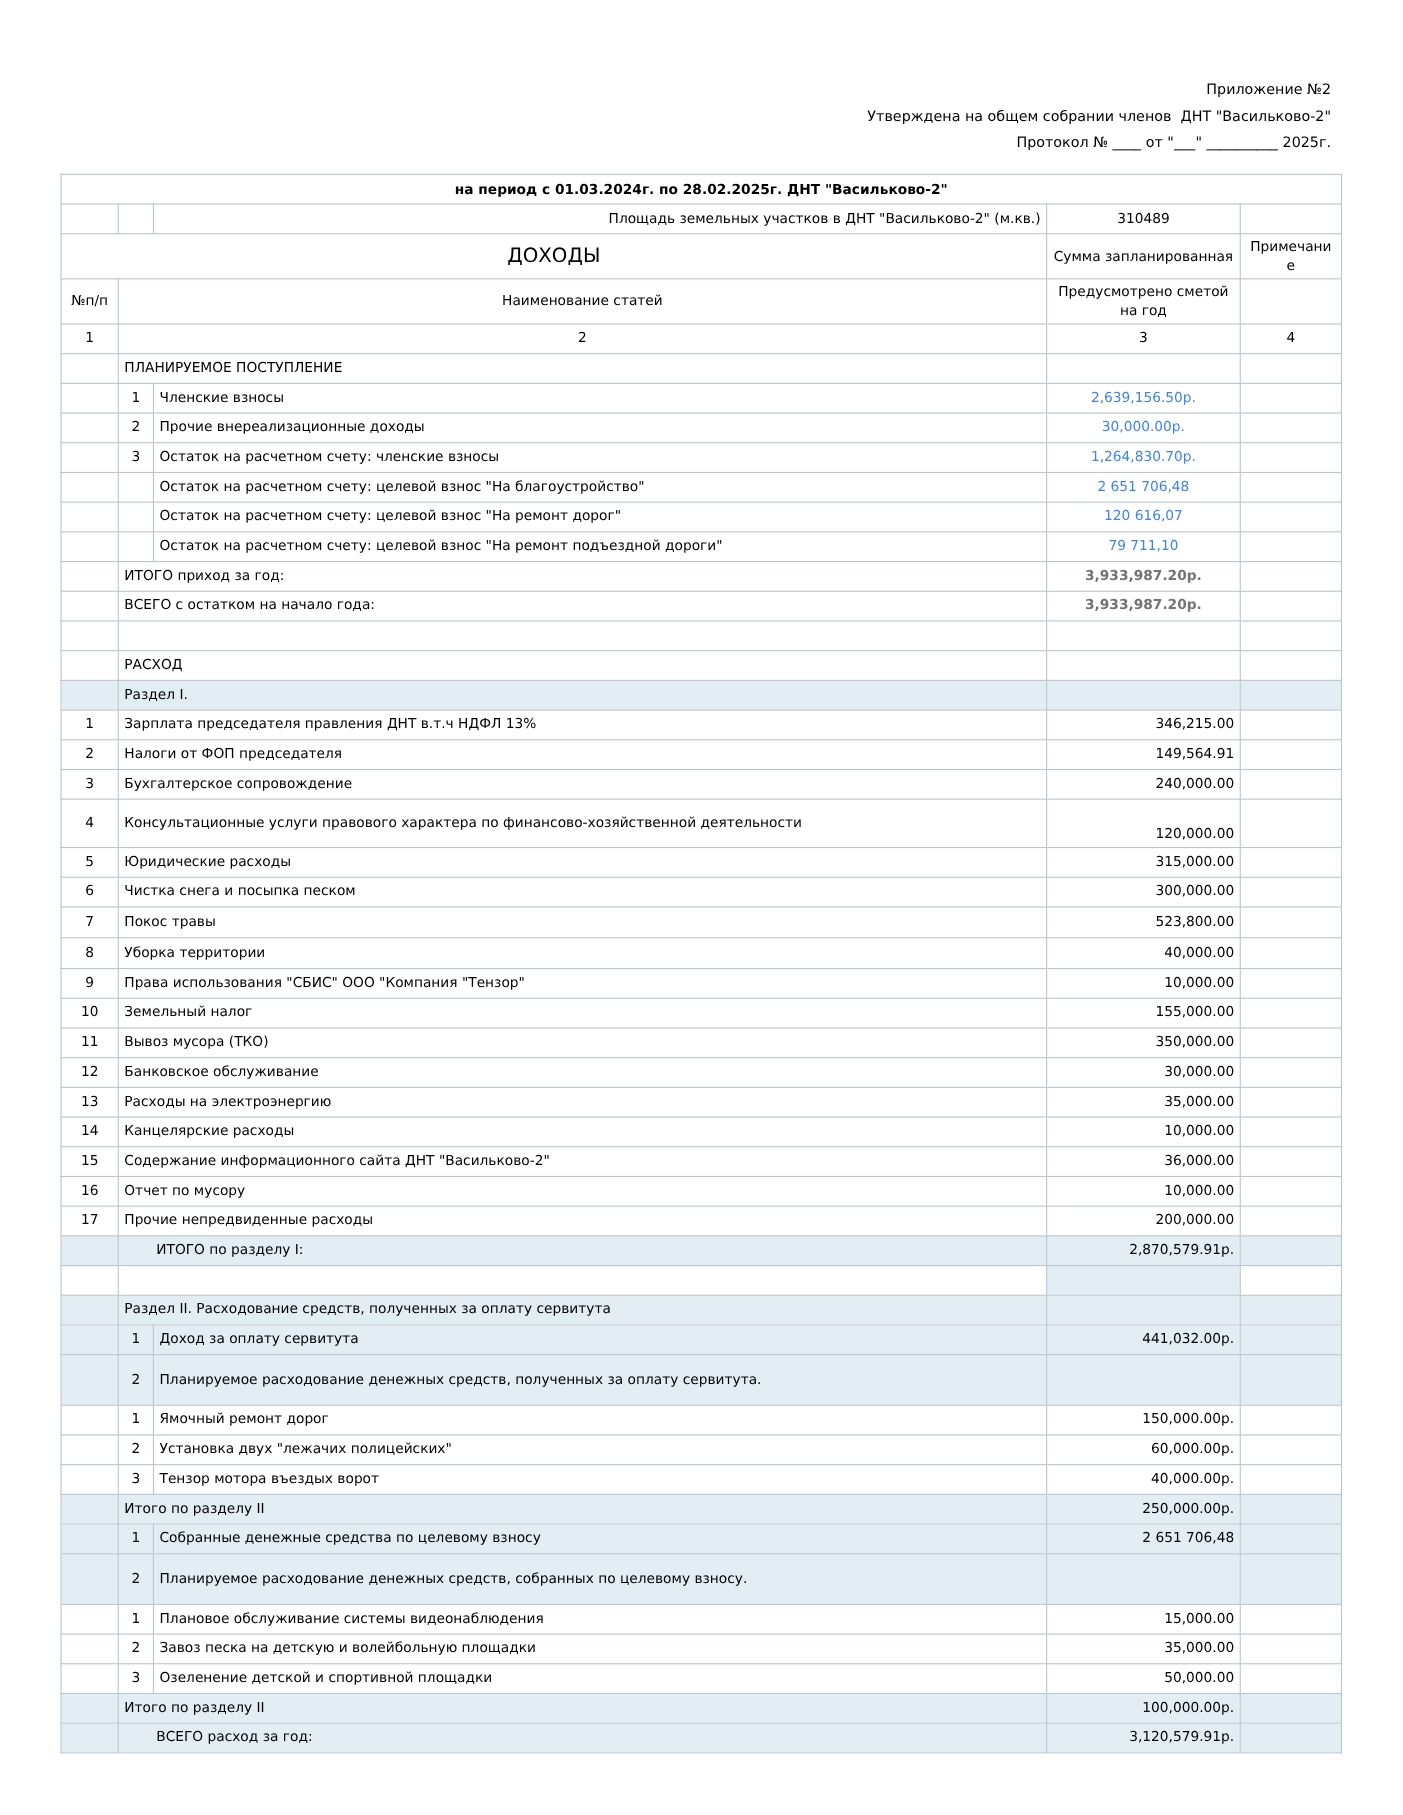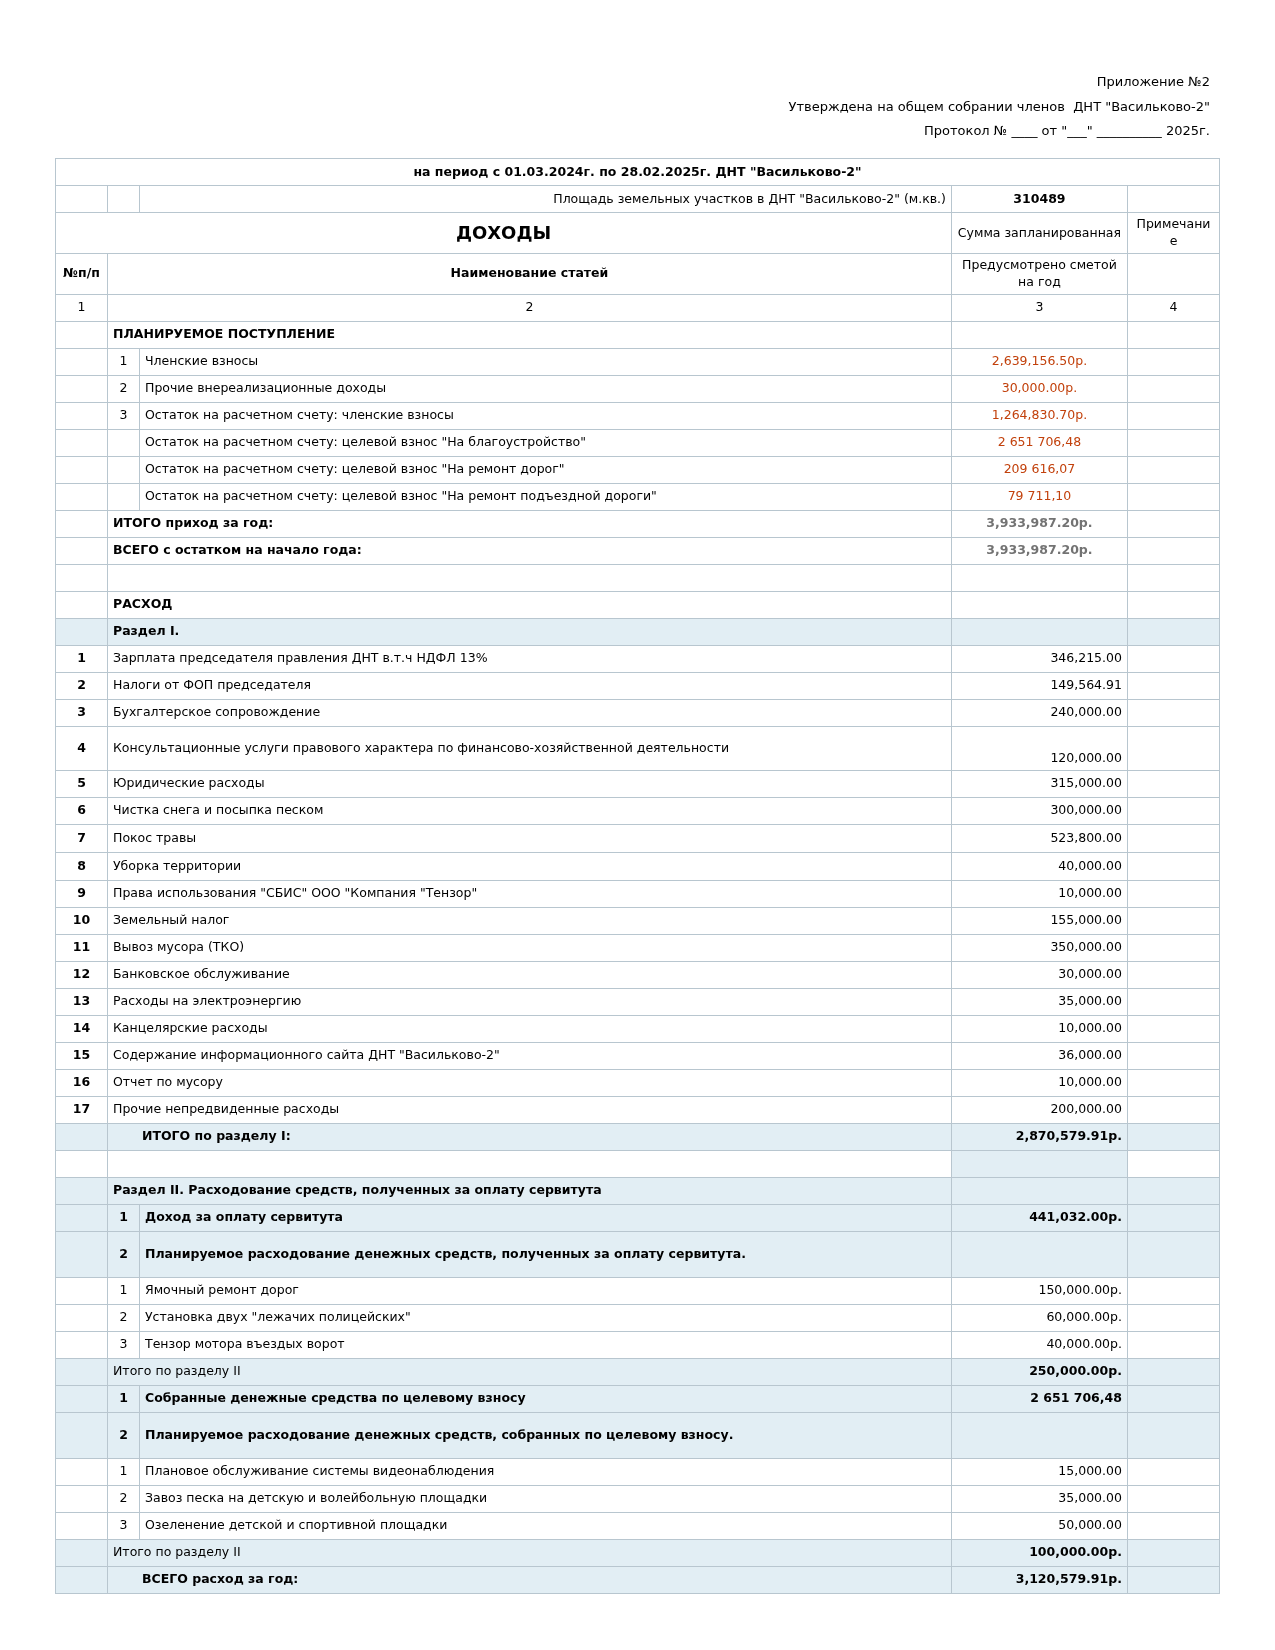--- a/index.html
+++ b/index.html
@@ -46,24 +46,24 @@
     height: 20px;
     overflow: hidden;
     word-wrap: break-word;
   }
   .c-num   { width: 52px;  text-align: center; }
   .c-sub   { width: 32px;  text-align: center; }
   .c-name  { }
   .c-sum   { width: 176px; text-align: right; }
   .c-note  { width: 92px;  text-align: center; }
 
-  .b { font-weight: bold; }
+  .b { font-weight: normal; }
   .center { text-align: center; }
   .right { text-align: right; }
-  .red { color: #c2410c; }
+  .red { color: #3b82f6; }
   .redb { color: #737373; font-weight: bold; margin-top: 24px; }
   .fill { background: #e2eef4; margin-left: 40px; }
   .tall { height: 30px; }
   .title-row td { text-align: center; font-weight: bold; font-size: 13px; padding: 5px; }
   .small { font-size: 12px; }
   .empty-row td { height: 18px; }
 </style>
 </head>
 <body>
 
@@ -144,21 +144,21 @@
         <td></td>
         <td class="center"></td>
         <td>Остаток на расчетном счету: целевой взнос "На благоустройство"</td>
         <td class="center red">2 651 706,48</td>
         <td></td>
       </tr>
       <tr>
         <td></td>
         <td class="center"></td>
         <td>Остаток на расчетном счету: целевой взнос "На ремонт дорог"</td>
-        <td class="center red">209 616,07</td>
+        <td class="center red">120 616,07</td>
         <td></td>
       </tr>
       <tr>
         <td></td>
         <td class="center"></td>
         <td>Остаток на расчетном счету: целевой взнос "На ремонт подъездной дороги"</td>
         <td class="center red">79 711,10</td>
         <td></td>
       </tr>
 

